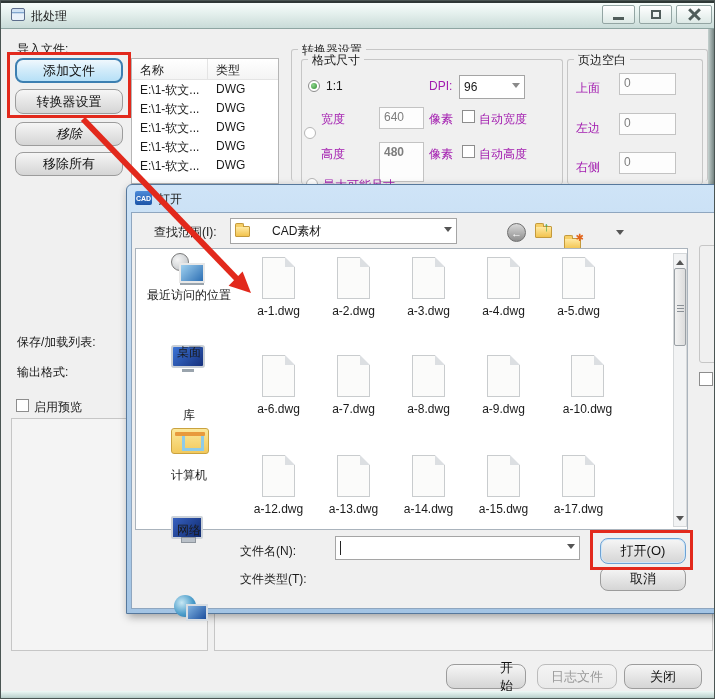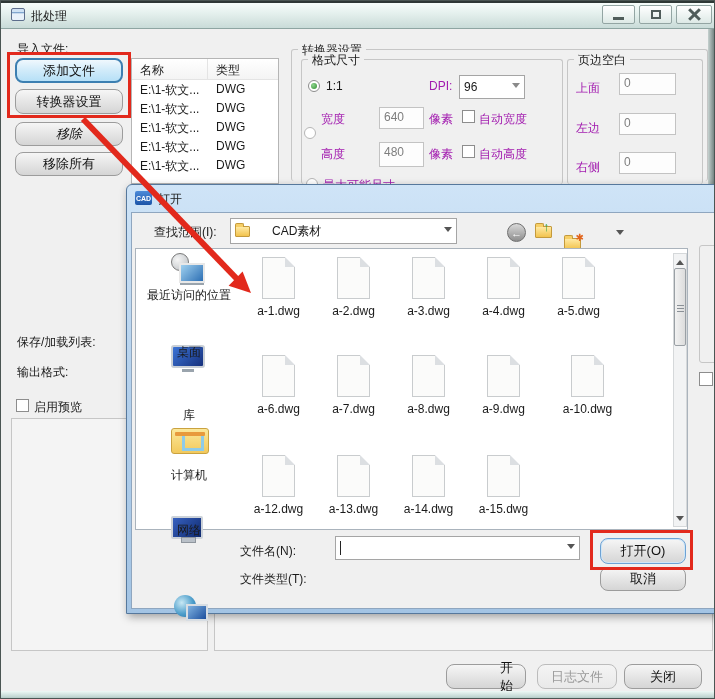--- a/index.html
+++ b/index.html
@@ -182,21 +182,21 @@
     <span>96</span>
     <div class="arr-down" style="margin-left:auto;border-top-color:#8a8a8a;"></div>
   </div>
   <div class="abs radio radio-dis" style="left:303px;top:126px;"></div>
   <div class="abs dis" style="left:320px;top:110px;">宽度</div>
   <div class="abs input input-dis" style="left:378px;top:106px;width:45px;height:22px;">640</div>
   <div class="abs dis" style="left:428px;top:110px;">像素</div>
   <div class="abs chk" style="left:461px;top:109px;"></div>
   <div class="abs dis" style="left:478px;top:110px;">自动宽度</div>
   <div class="abs dis" style="left:320px;top:145px;">高度</div>
-  <div class="abs input input-dis" style="left:378px;top:141px;width:45px;height:25px;">480</div>
+  <div class="abs input input-dis" style="left:378px;top:141px;width:45px;height:40px;font-weight:bold;">480</div>
   <div class="abs dis" style="left:428px;top:145px;">像素</div>
   <div class="abs chk" style="left:461px;top:144px;"></div>
   <div class="abs dis" style="left:478px;top:145px;">自动高度</div>
   <div class="abs radio radio-dis" style="left:305px;top:177px;"></div>
   <div class="abs dis" style="left:322px;top:176px;">最大可能尺寸</div>
 
   <div class="abs gbox" style="left:566px;top:58px;width:136px;height:125px;border-bottom:none;">
     <span class="glabel">页边空白</span>
   </div>
   <div class="abs dis" style="left:575px;top:79px;">上面</div>
@@ -296,20 +296,24 @@
           <div class="doc-label">a-13.dwg</div>
         </div>
       <div class="cell" style="left:255px;top:206px;">
           <div class="doc"></div>
           <div class="doc-label">a-14.dwg</div>
         </div>
       <div class="cell" style="left:330px;top:206px;">
           <div class="doc"></div>
           <div class="doc-label">a-15.dwg</div>
         </div>
+      <div class="cell" style="left:405px;top:206px;">
+          <div class="doc"></div>
+          <div class="doc-label">a-17.dwg</div>
+        </div>
 
       <div class="sbar">
         <div class="sb-btn" style="top:0;">
             <div class="arr-up-s"></div>
           </div>
         <div class="sb-thumb">
             <div class="sb-grip"></div>
           </div>
         <div class="sb-btn" style="bottom:0;">
             <div class="arr-down"></div>

